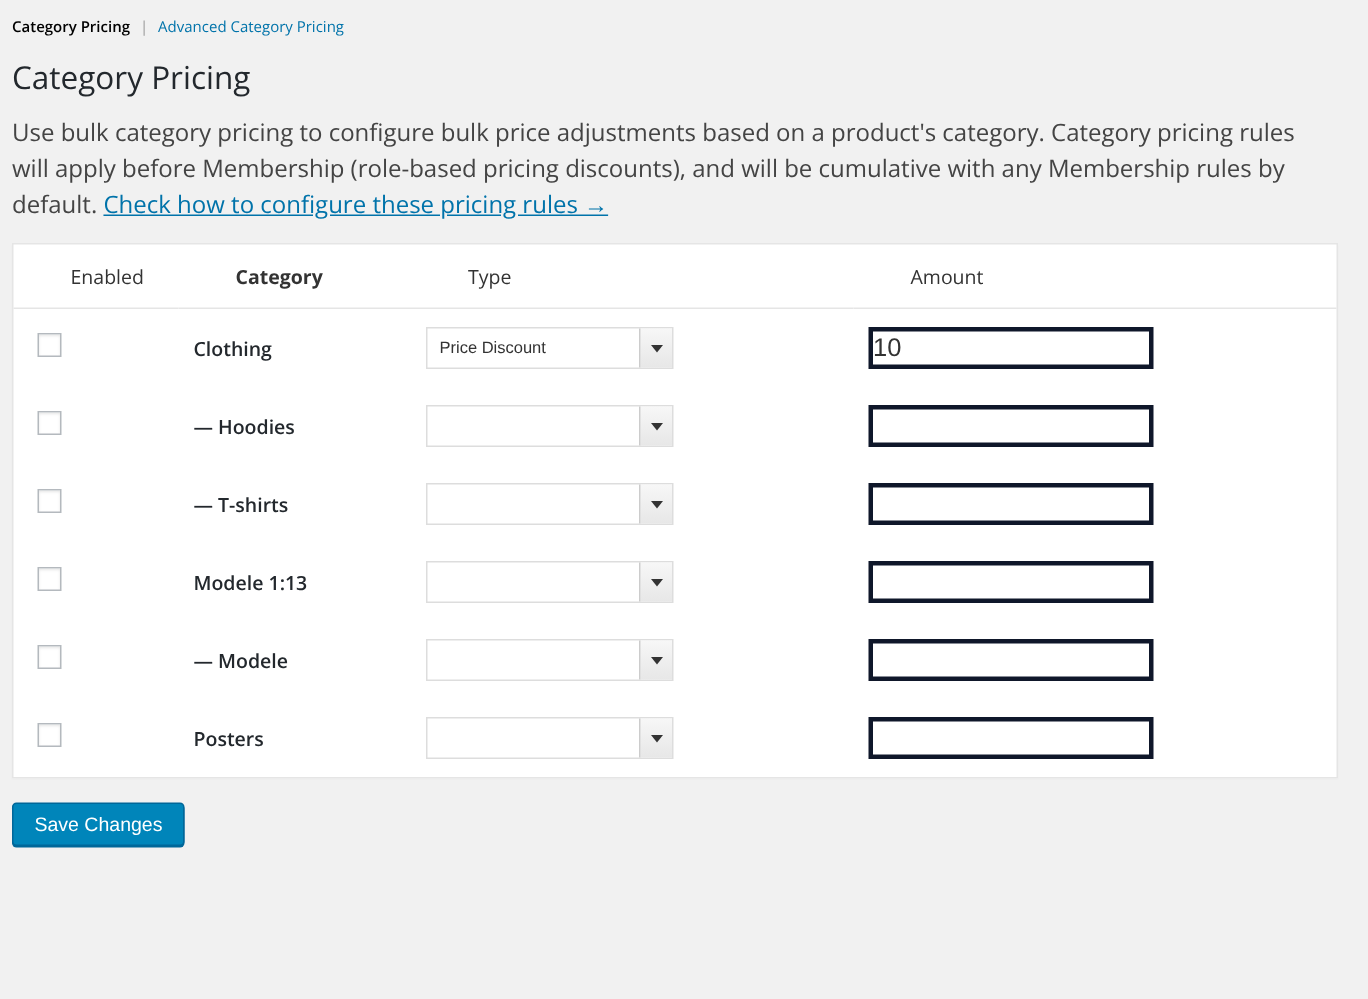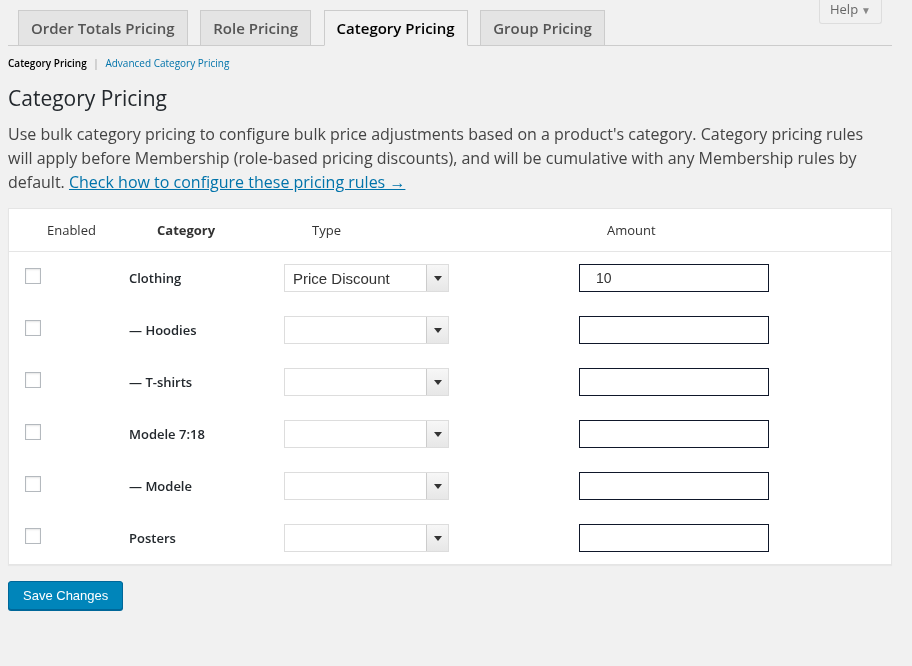--- a/index.html
+++ b/index.html
@@ -130,75 +130,63 @@
     position: relative;
     display: inline-block;
     width: 165px;
   }
   .select-wrap input.sel {
     width: 100%;
     height: 28px;
     border: 1px solid #ddd;
     background: #fff;
     padding: 3px 26px 3px 8px;
-    font-size: 15px;
+    font-size: 11px;
     color: #333;
   }
   .select-wrap .sel-btn {
     position: absolute;
     right: 1px; top: 1px;
     width: 22px; height: 26px;
     background: linear-gradient(#f7f7f7,#e7e7e7);
     border-left: 1px solid #ccc;
     display: flex; align-items: center; justify-content: center;
     cursor: pointer;
   }
   .select-wrap .sel-btn::after {
     content: "";
     border-left: 4px solid transparent;
     border-right: 4px solid transparent;
     border-top: 5px solid #333;
   }
   input.amt {
     width: 190px;
     height: 28px;
-    border: 1px solid #0f172a;
-    background: #fff;
-    padding: 3px 16px;
-    font-size: 14px;
+    border: 3px solid #0f172a;
+    background: #fff;
+    padding: 3px 0;
+    font-size: 17px;
     color: #333;
   }
   .submit-row { margin-top: 16px; }
   .button-primary {
     background: #0085ba;
     border: 1px solid #006799;
     color: #fff;
     padding: 6px 14px;
     font-size: 13px;
     border-radius: 3px;
     cursor: pointer;
     box-shadow: 0 1px 0 #006799;
   }
 </style>
 </head>
 <body>
 
 <div class="wrap">
-  <div class="top-area">
-    <div class="help-tab">
-      <span>Help</span><span class="arrow">▼</span>
-    </div>
-
-    <h2 class="nav-tab-wrapper">
-      <a class="nav-tab">Order Totals Pricing</a>
-      <a class="nav-tab">Role Pricing</a>
-      <a class="nav-tab active">Category Pricing</a>
-      <a class="nav-tab">Group Pricing</a>
-    </h2>
-  </div>
 
   <div class="subsubsub">
     <span class="current">Category Pricing</span>
     <span class="sep">|</span>
     <a href="#">Advanced Category Pricing</a>
   </div>
 
   <h2 class="section-title">Category Pricing</h2>
 
   <p class="desc">
@@ -229,21 +217,21 @@
           <td class="col-amount"><input class="amt" type="text" style=""></td>
         </tr>
         <tr>
           <td class="col-enabled"><input type="checkbox" class="cb" style=""></td>
           <td class="col-category">— T-shirts</td>
           <td class="col-type"><div class="select-wrap"><input class="sel" readonly="" style=""><div class="sel-btn"></div></div></td>
           <td class="col-amount"><input class="amt" type="text" style=""></td>
         </tr>
         <tr>
           <td class="col-enabled"><input type="checkbox" class="cb" style=""></td>
-          <td class="col-category">Modele 7:18</td>
+          <td class="col-category">Modele 1:13</td>
           <td class="col-type"><div class="select-wrap"><input class="sel" readonly="" style=""><div class="sel-btn"></div></div></td>
           <td class="col-amount"><input class="amt" type="text" style=""></td>
         </tr>
         <tr>
           <td class="col-enabled"><input type="checkbox" class="cb" style=""></td>
           <td class="col-category">— Modele</td>
           <td class="col-type"><div class="select-wrap"><input class="sel" readonly="" style=""><div class="sel-btn"></div></div></td>
           <td class="col-amount"><input class="amt" type="text" style=""></td>
         </tr>
         <tr>

